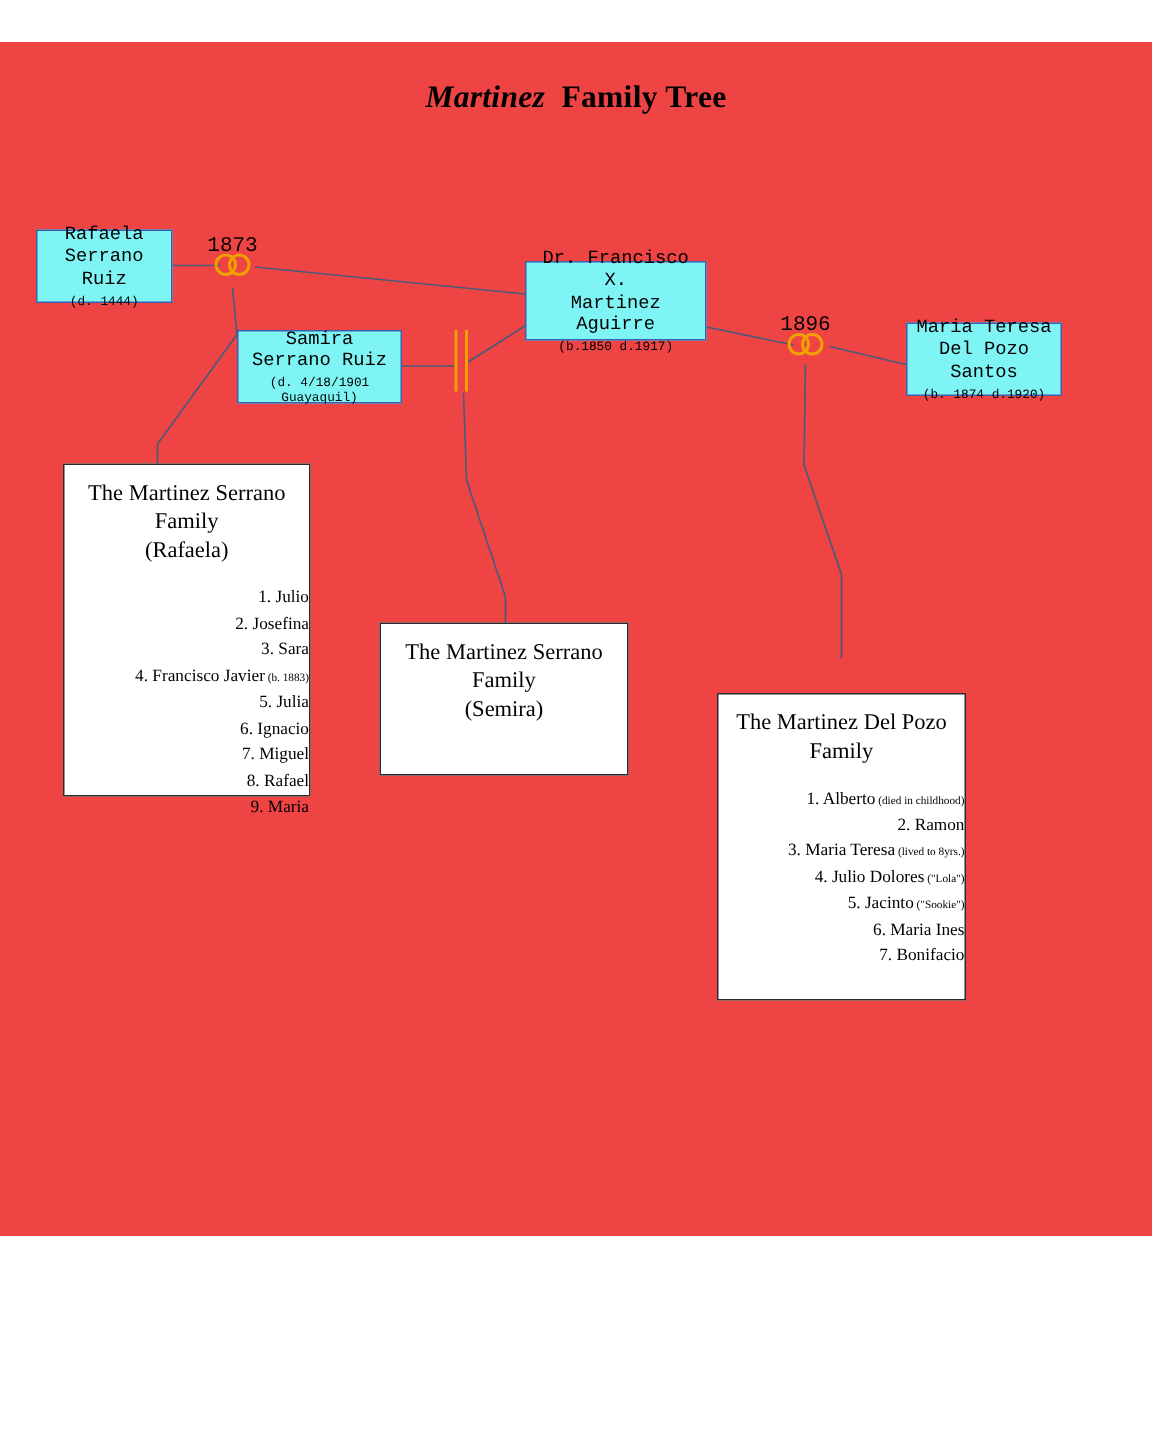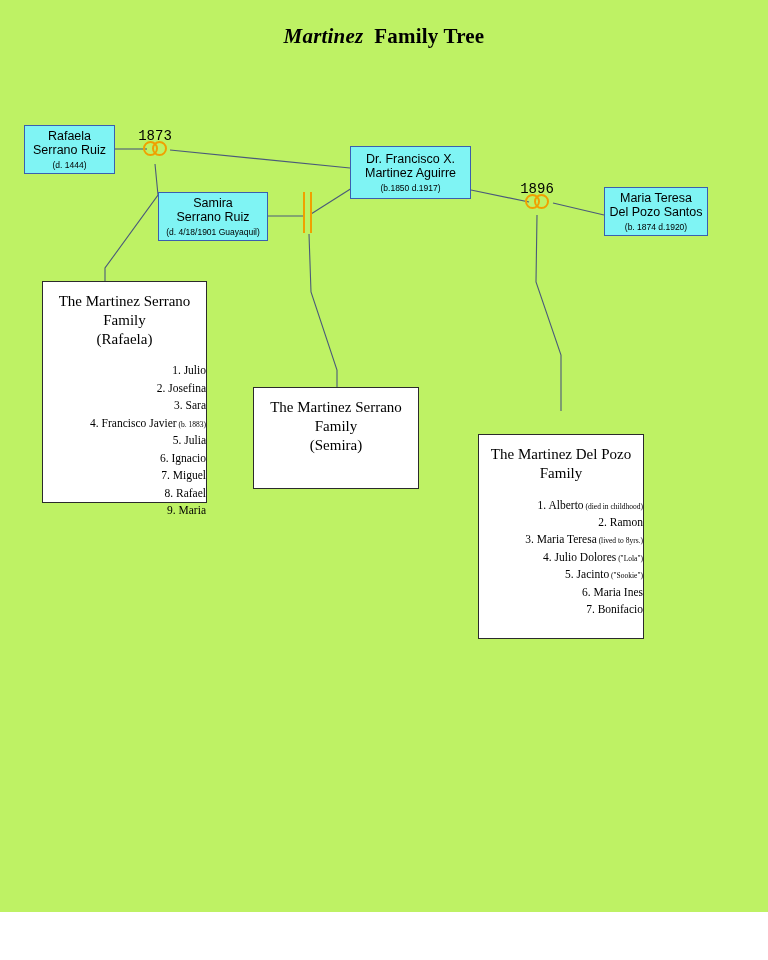--- a/index.html
+++ b/index.html
@@ -3,24 +3,25 @@
 <meta charset="utf-8">
 <style>
   html, body {
     margin: 0;
     padding: 0;
     background: #ffffff;
   }
   #page {
     position: relative;
     width: 768px;
-    height: 912px;
-    background: #bef264;
+    height: 796px;
+    background: #ef4444;
     overflow: hidden;
     font-family: "Liberation Serif", serif;
+    margin-top: 28px;
   }
 
   
   #title {
     position: absolute;
     left: 0;
     top: 24px;
     width: 768px;
     text-align: center;
     font-family: "Liberation Serif", serif;
@@ -44,21 +45,21 @@
     width: 768px;
     height: 960px;
   }
 
   
   .person {
     position: absolute;
     box-sizing: border-box;
     background: #7ff4f4;
     border: 1px solid #3a5fb0;
-    font-family: Liberation Sans, sans-serif;
+    font-family: Liberation Mono, monospace;
     color: #000000;
     text-align: center;
     display: flex;
     flex-direction: column;
     align-items: center;
     justify-content: center;
     line-height: 1.18;
   }
   .person .pname {
     font-size: 12.5px;

